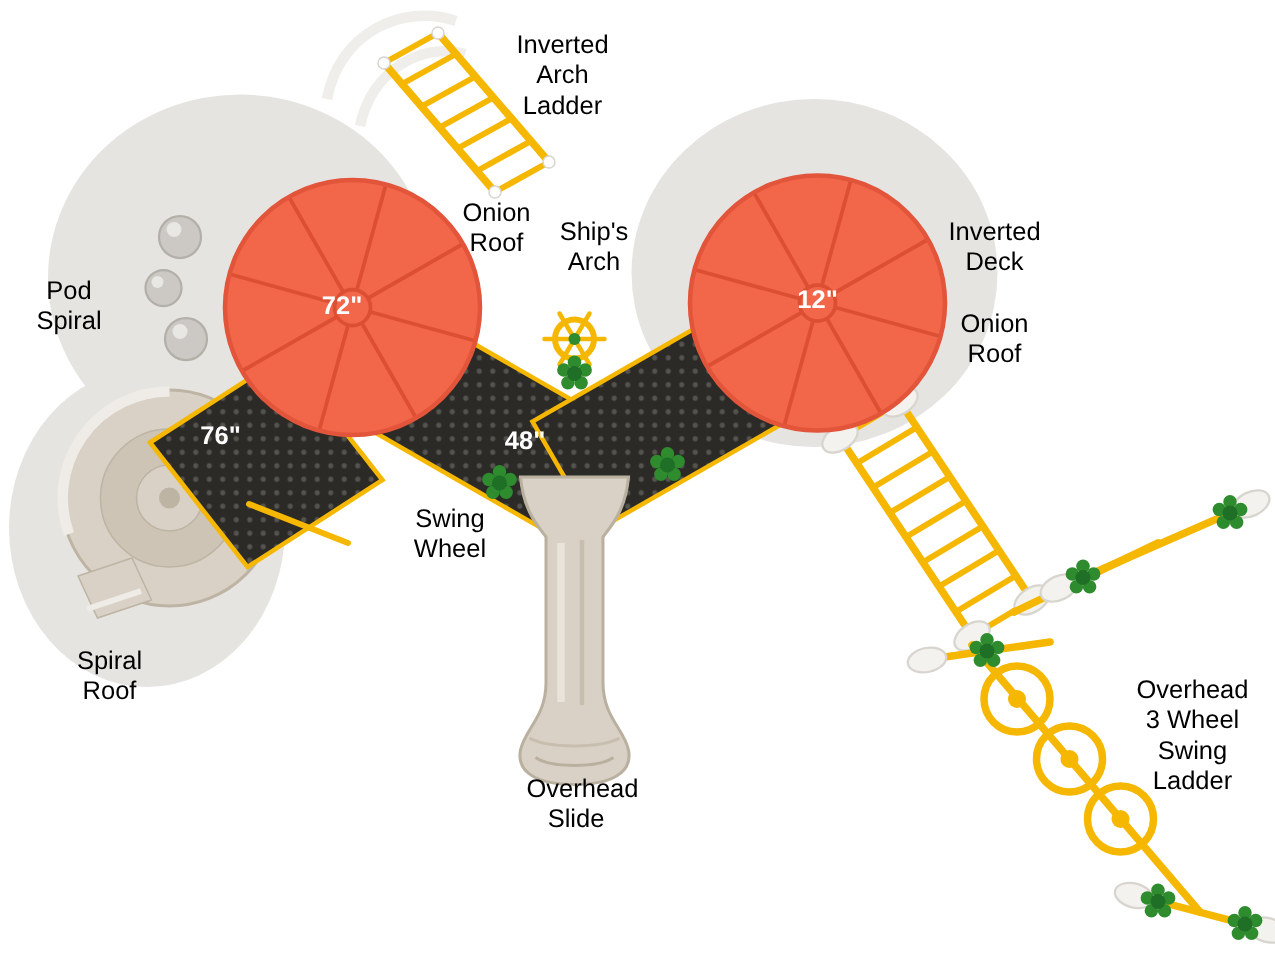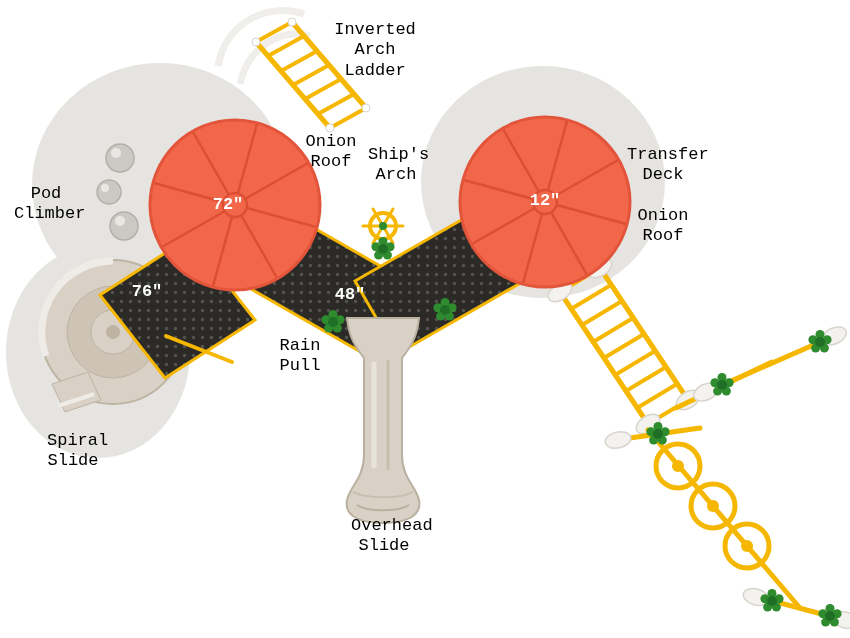--- a/index.html
+++ b/index.html
@@ -1,18 +1,18 @@
 <!DOCTYPE html>
 <html><head>
 <meta charset="utf-8">
 <style>
   html,body{margin:0;padding:0;background:#fff;}
   .stage{
     position:relative;width:850px;height:638px;background:#ffffff;overflow:hidden;
-    font-family:Liberation Mono, monospace;
+    font-family:Liberation Sans, sans-serif;
   }
   .scene{position:absolute;left:0;top:0;}
   .lbl{
     position:absolute;transform:translateX(-50%);text-align:center;
     font-size:17px;line-height:1.2;color:#000;white-space:normal;
   }
   .dim{
     position:absolute;transform:translate(-50%,-50%);
     font-size:17px;font-weight:bold;color:#fff;
   }
@@ -195,25 +195,26 @@
     </g>
 
     <use href="#flower" transform="translate(383,249)"></use>
     <use href="#flower" transform="translate(333,322)"></use>
     <use href="#flower" transform="translate(445,310)"></use>
   </svg>
 
   <div class="lbl" style="left:375px;top:20px;width:84px">Inverted Arch Ladder</div>
   <div class="lbl" style="left:331px;top:132px;width:52px">Onion Roof</div>
   <div class="lbl" style="left:396px;top:145px;width:56px">Ship's Arch</div>
-  <div class="lbl" style="left:663px;top:145px;width:72px">Transfer Deck</div>
-  <div class="lbl" style="left:46px;top:184px;width:64px">Pod Climber</div>
+  <div class="lbl" style="left:663px;top:145px;width:72px">Inverted Deck</div>
+  <div class="lbl" style="left:46px;top:184px;width:64px">Pod Spiral</div>
   <div class="lbl" style="left:663px;top:206px;width:52px">Onion Roof</div>
-  <div class="lbl" style="left:300px;top:336px;width:54px">Rain Pull</div>
-  <div class="lbl" style="left:73px;top:431px;width:52px">Spiral Slide</div>
+  <div class="lbl" style="left:300px;top:336px;width:54px">Swing Wheel</div>
+  <div class="lbl" style="left:73px;top:431px;width:52px">Spiral Roof</div>
+  <div class="lbl" style="left:795px;top:450px;width:80px">Overhead 3 Wheel Swing Ladder</div>
   <div class="lbl" style="left:384px;top:516px;width:66px">Overhead Slide</div>
 
   <div class="dim" style="left:228px;top:204px">72"</div>
   <div class="dim" style="left:545px;top:200px">12"</div>
   <div class="dim" style="left:147px;top:291px">76"</div>
   <div class="dim" style="left:350px;top:294px">48"</div>
 
 </div>
 
 </body></html>

